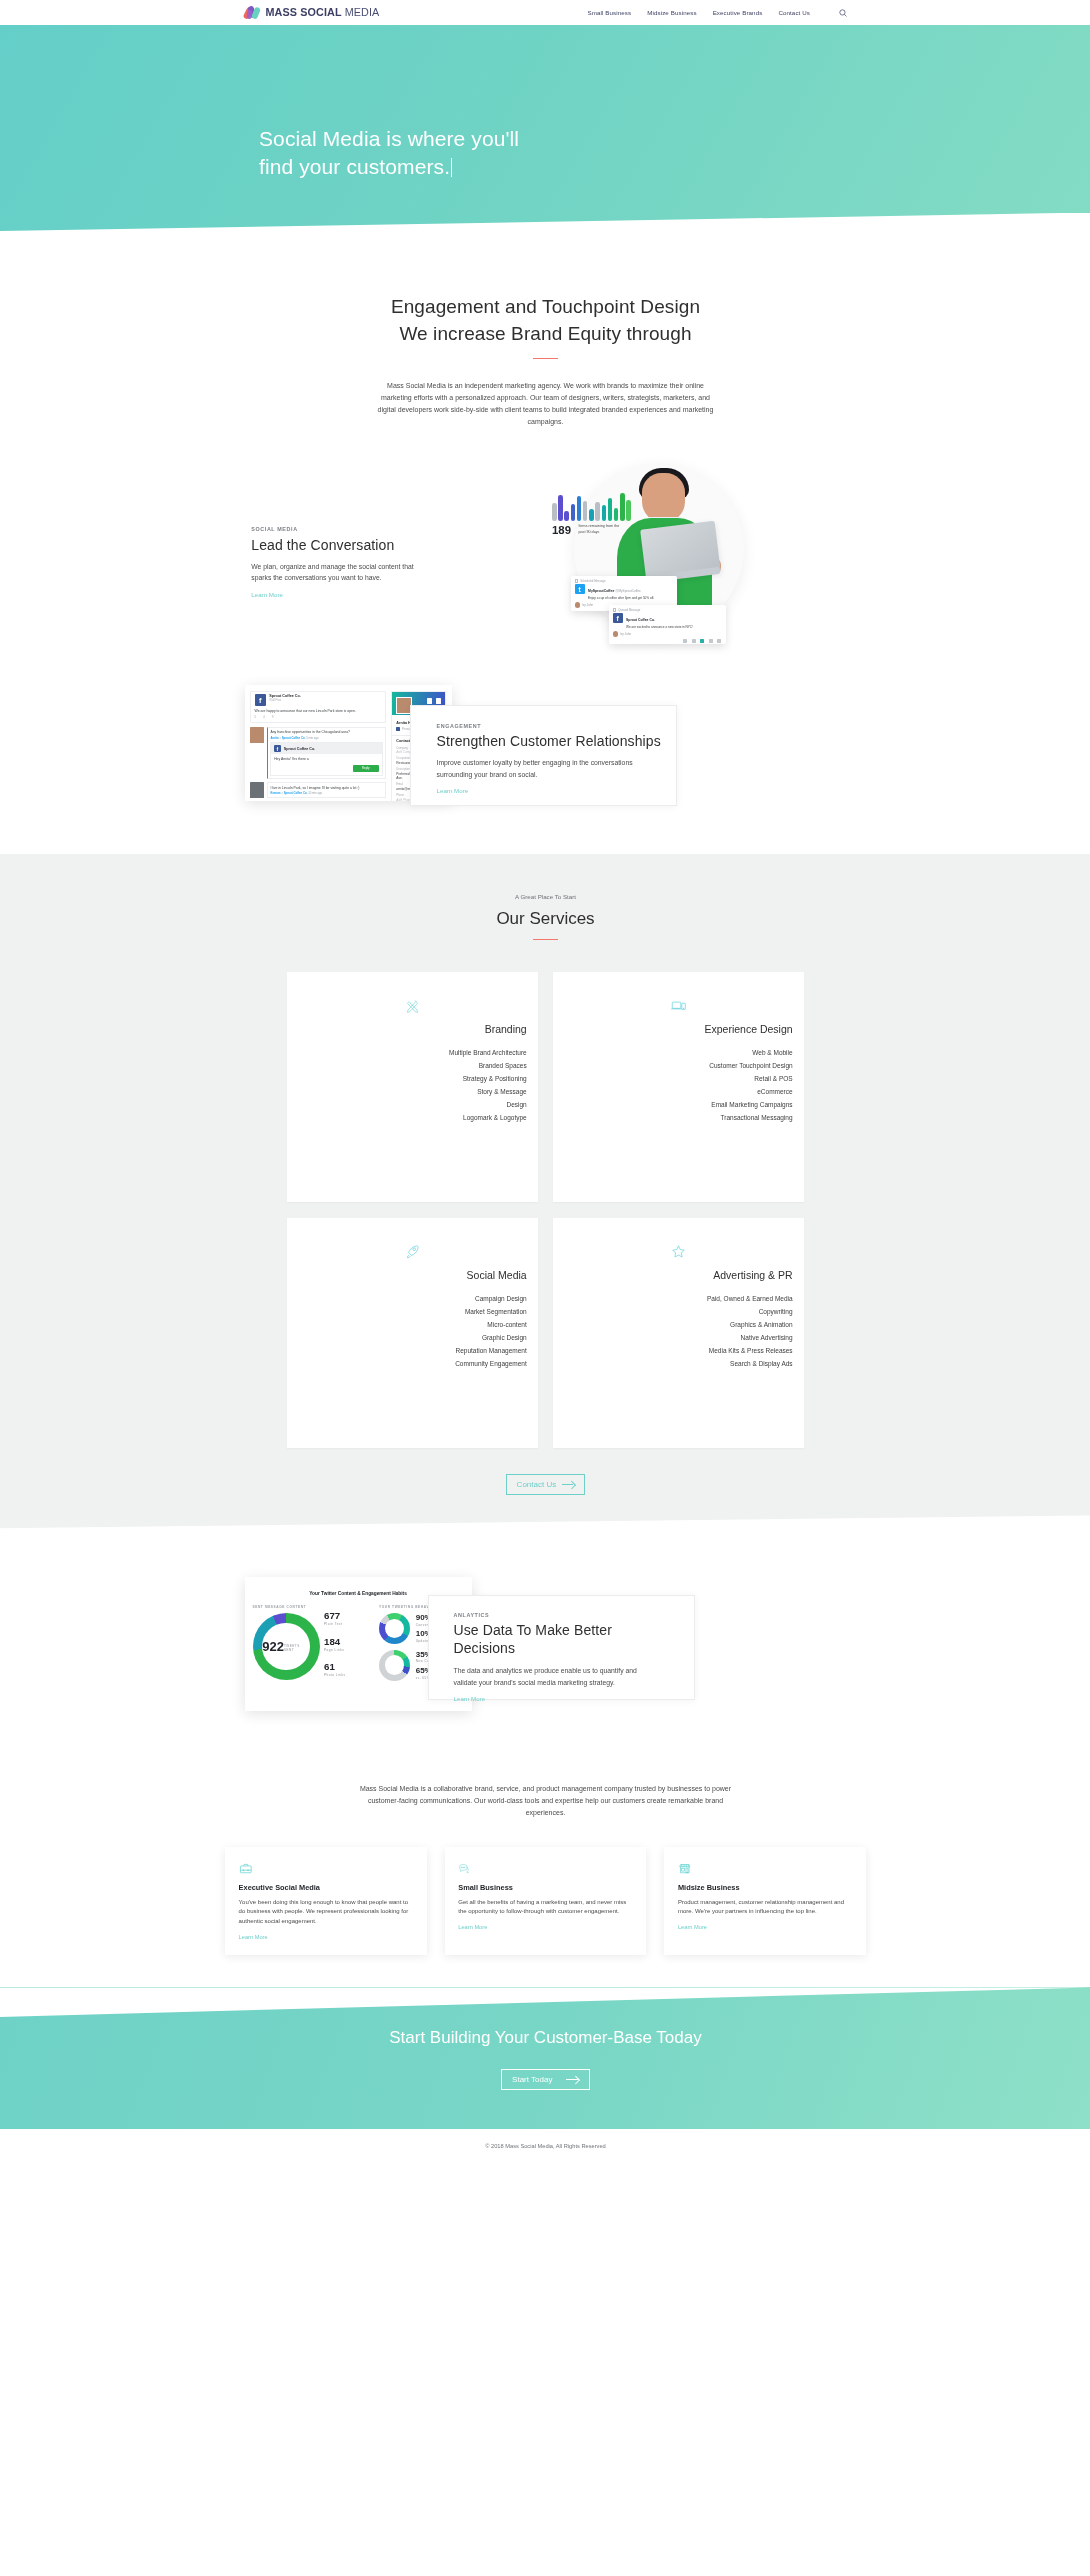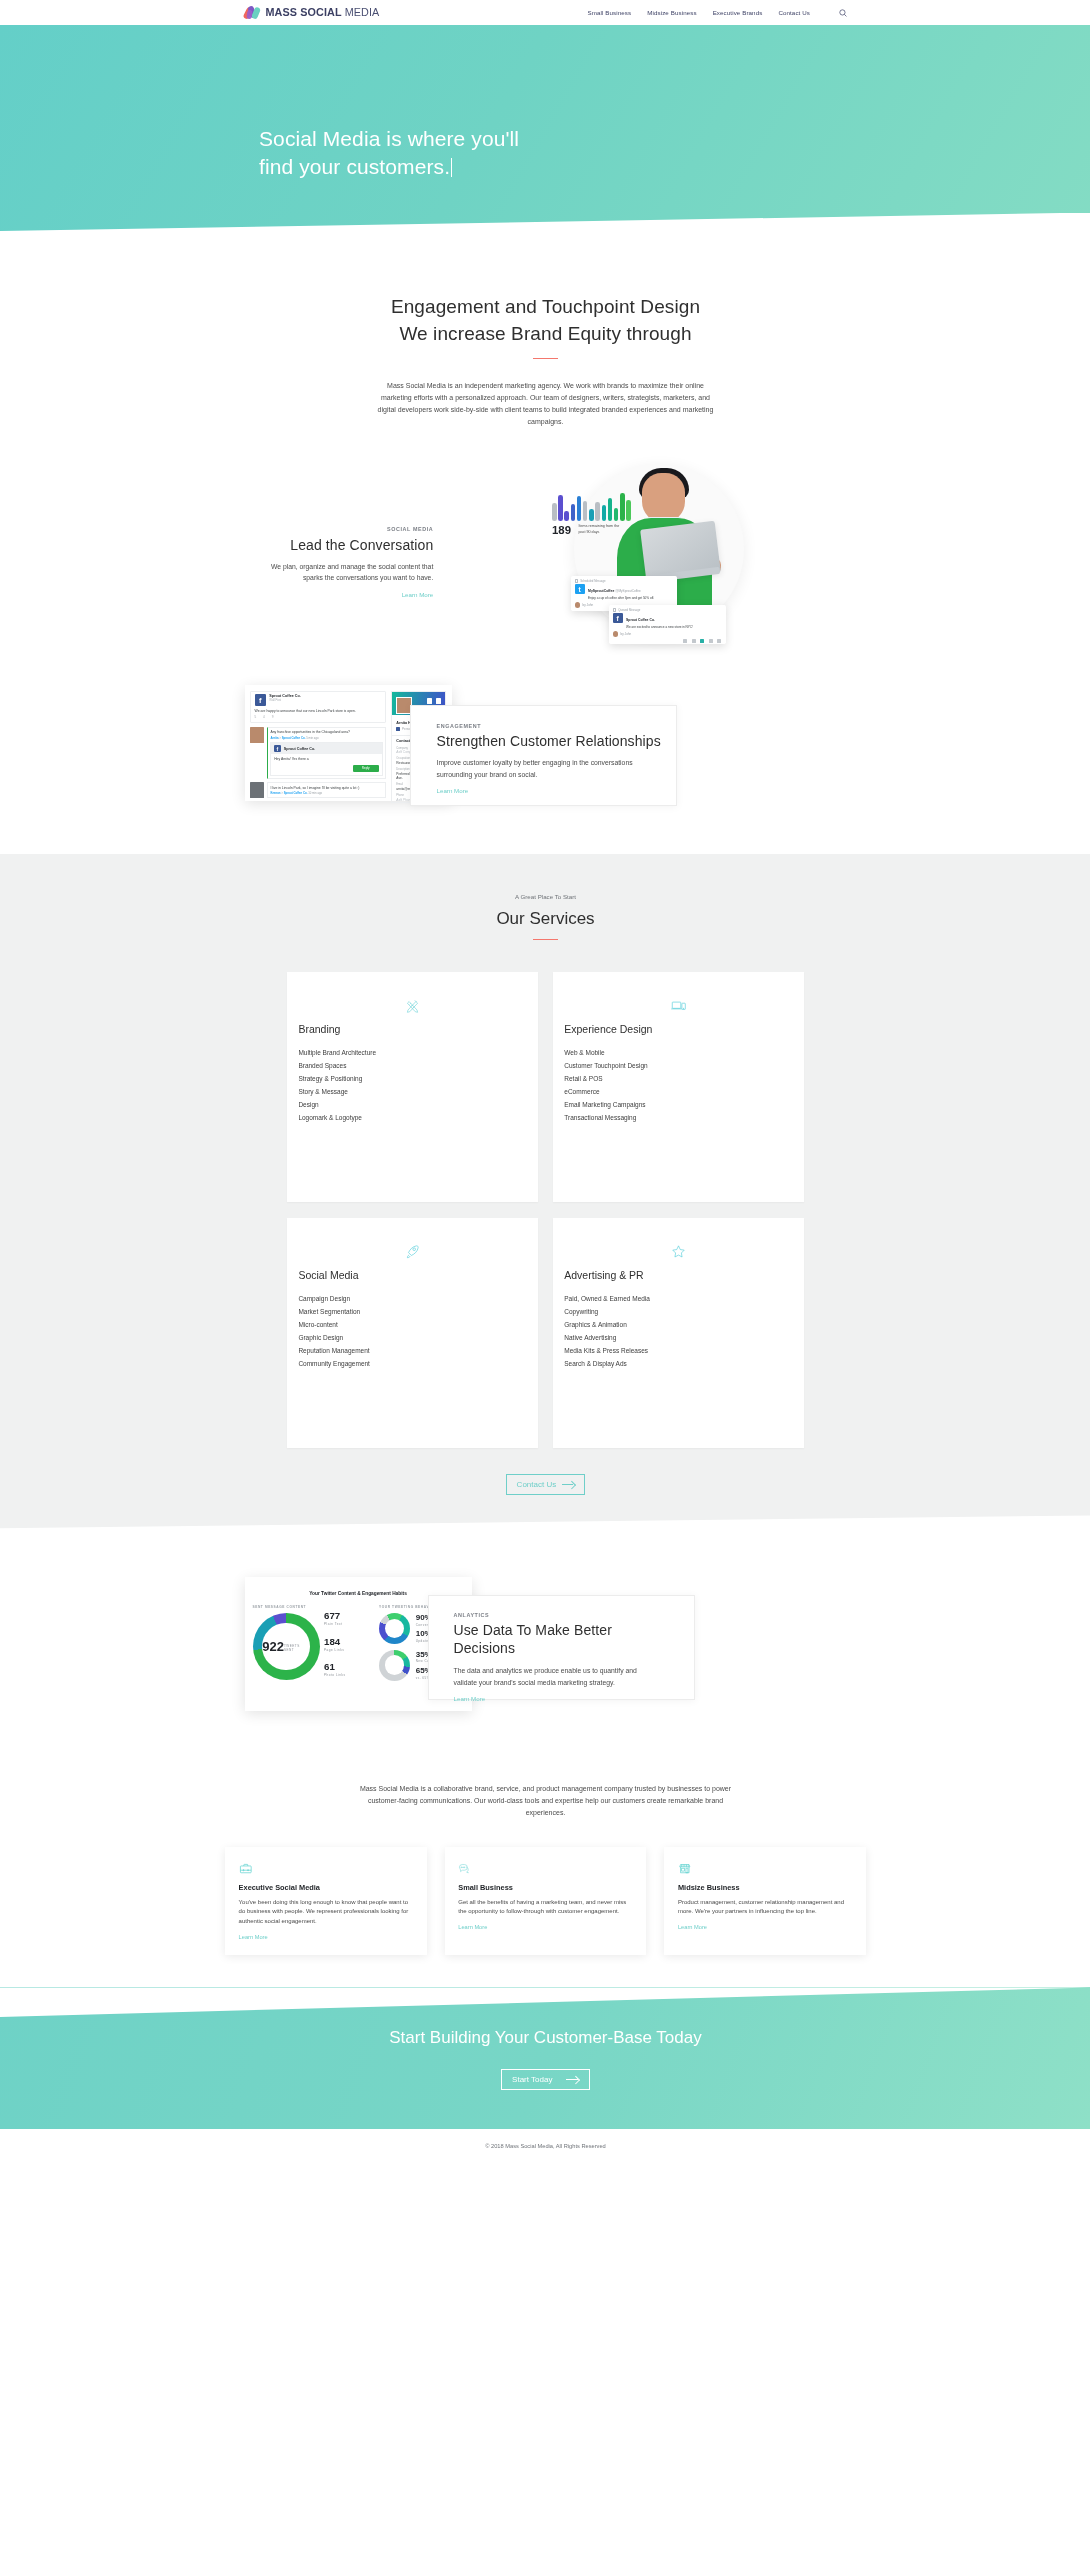--- a/index.html
+++ b/index.html
@@ -95,21 +95,21 @@
     display: inline-block; margin-top: 7.4px;
     font-size: 6.2px; color: #6fcfc9; text-decoration: none; cursor: pointer;
   }
 
   
   .sec-intro { padding-top: 42px; }
 
   .feature-row {
     position: relative; width: 602px; margin: 0 auto; height: 187px;
   }
-  .feat-copy { position: absolute; left: 6.8px; top: 58px; text-align: right; }
+  .feat-copy { position: absolute; left: 6.8px; top: 58px; }
 
   
   .collage { position: absolute; left: 295px; top: -10.2px; width: 273px; height: 205px; }
   .collage-circle {
     position: absolute; left: 34px; top: 5.7px; width: 170px; height: 170px;
     border-radius: 50%; background: #fafafa;
     box-shadow: 0 3.4px 14.8px rgba(0,0,0,.07);
   }
   .bars { position: absolute; left: 12.5px; top: 32px; display: flex; align-items: flex-end; gap: 1.7px; height: 31px; }
   .bar { width: 4.5px; border-radius: 2.3px; }
@@ -208,21 +208,21 @@
   .services {
     position: relative; background: #f0f1f1; padding: 39px 0 0;
   }
   .svc-kicker { font-size: 6.2px; color: #6f7378; }
   .svc-title { font-size: 17px; color: #2f2f2f; font-weight: 400; margin-top: 9px; }
   .svc-grid {
     width: 517px; margin: 32px auto 0;
     display: grid; grid-template-columns: 1fr 1fr; gap: 16px 14.8px;
   }
   .svc-card {
-    background: #fff; height: 230px; padding: 24px 11.4px 0; text-align: left;
+    background: #fff; height: 230px; padding: 24px 11.4px 0; text-align: right;
     box-shadow: 0 0.6px 1.7px rgba(0,0,0,.04);
   }
   .svc-icon { height: 19.3px; display:flex; align-items:center; justify-content:center; }
   .svc-name { font-size: 10.5px; color: #2f2f2f; font-weight: 400; margin-top: 8px; }
   .svc-list { margin-top: 11.4px; }
   .svc-li { font-size: 6.5px; color: #3c3c3c; line-height: 2.0; }
   .btn-outline {
     display: inline-flex; align-items: center; gap: 5.7px;
     border: 1.1px solid #6fcfc9; color: #6fcfc9; background: transparent;
     font-size: 8px; padding: 5.1px 9.7px; cursor: pointer; font-family: inherit;

